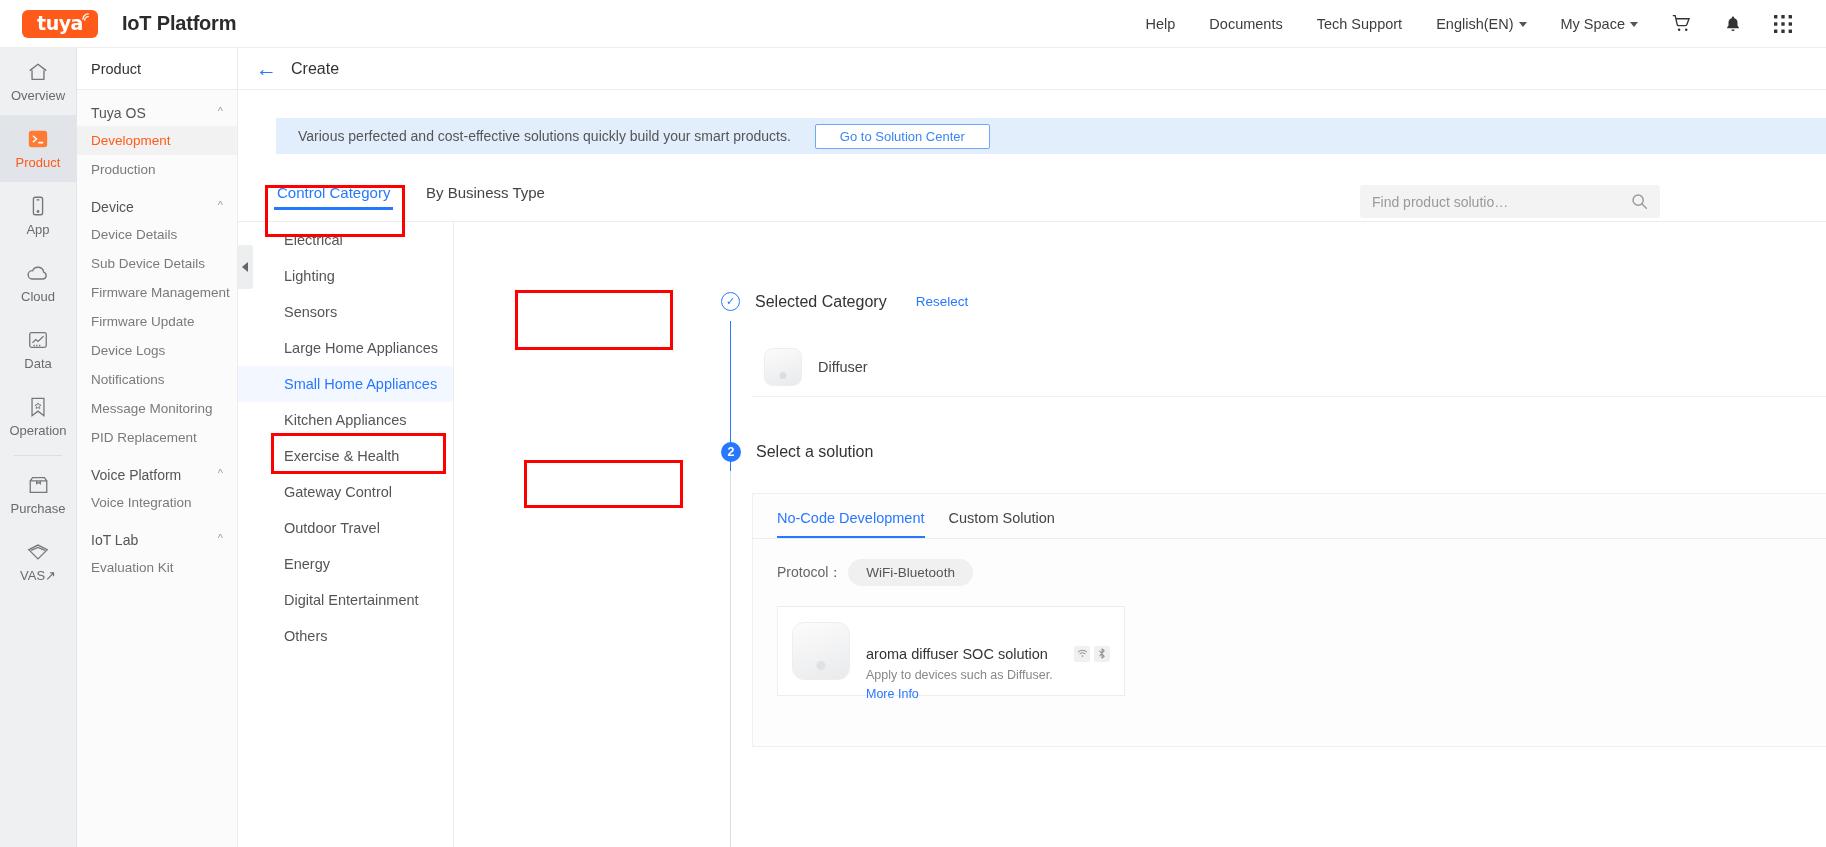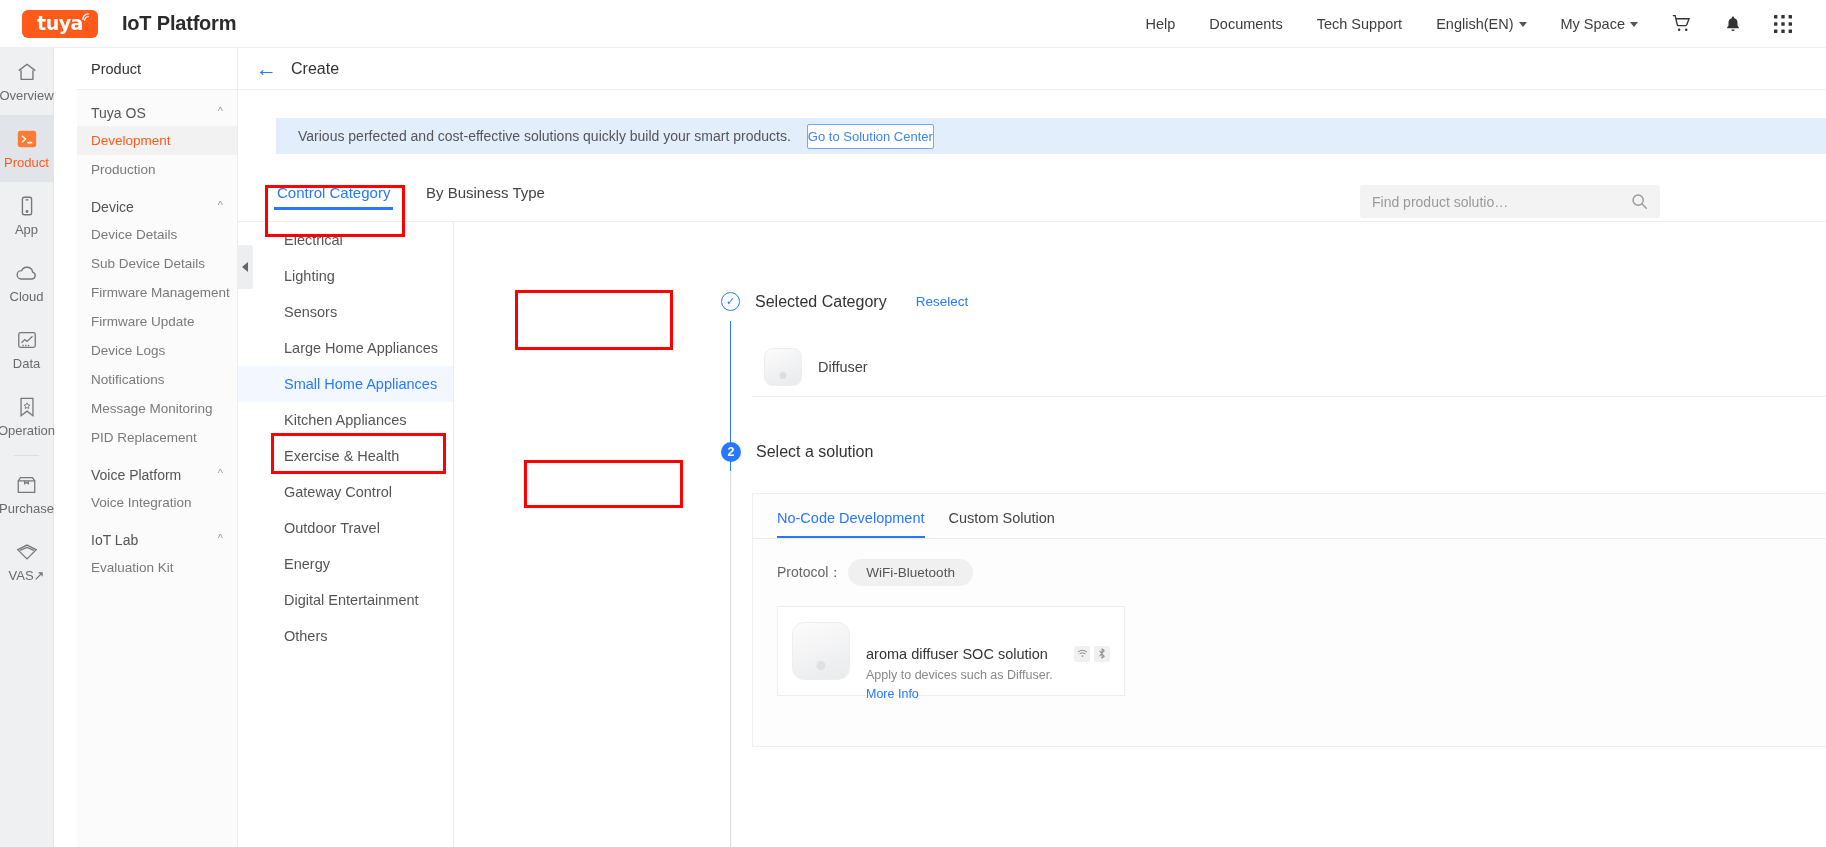--- a/index.html
+++ b/index.html
@@ -53,21 +53,21 @@
     border-left: 4px solid transparent; border-right: 4px solid transparent;
     border-top: 5px solid #555; vertical-align: middle;
   }
   .top-icon {
     padding: 0 16px; display: flex; align-items: center; height: 48px;
     color: #333; cursor: pointer;
   }
 
   
   .rail {
-    position: absolute; left: 0; top: 48px; width: 54px; height: 799px;
+    position: absolute; left: 0; top: 48px; width: 77px; height: 799px;
     background: #eef0f2;
     border-right: 1px solid #e2e4e7;
   }
   .rail-item {
     height: 67px; display: flex; flex-direction: column;
     align-items: center; justify-content: center;
     color: #6b6b6b; font-size: 13px; cursor: pointer;
     gap: 4px;
   }
   .rail-item.active { background: #e1e4e8; color: #ff5a19; }
@@ -108,22 +108,22 @@
   .back-arrow { color: #2878ff; font-size: 21px; cursor: pointer; line-height: 1; }
   .page-title { font-size: 16px; color: #333; }
 
   .banner {
     position: absolute; left: 38px; top: 70px; width: 1550px; height: 36px;
     background: #e3eefc;
     display: flex; align-items: center; padding-left: 22px;
   }
   .banner-text { font-size: 14px; color: #555; }
   .banner-btn {
-    margin-left: 16px; background: #ffffff; border: 1px solid #6fa8f5;
-    color: #3a86f6; font-size: 13px; padding: 4px 0;
+    margin-left: 24px; background: #ffffff; border: 1px solid #6fa8f5;
+    color: #3a86f6; font-size: 13px; padding: 4px 24px;
     border-radius: 2px; cursor: pointer;
   }
 
   
   .tabs-row {
     position: absolute; left: 0; top: 126px; width: 1588px; height: 48px;
   }
   .tab {
     position: absolute; top: 10px; font-size: 15px; color: #444;
     cursor: pointer; padding-bottom: 9px;

